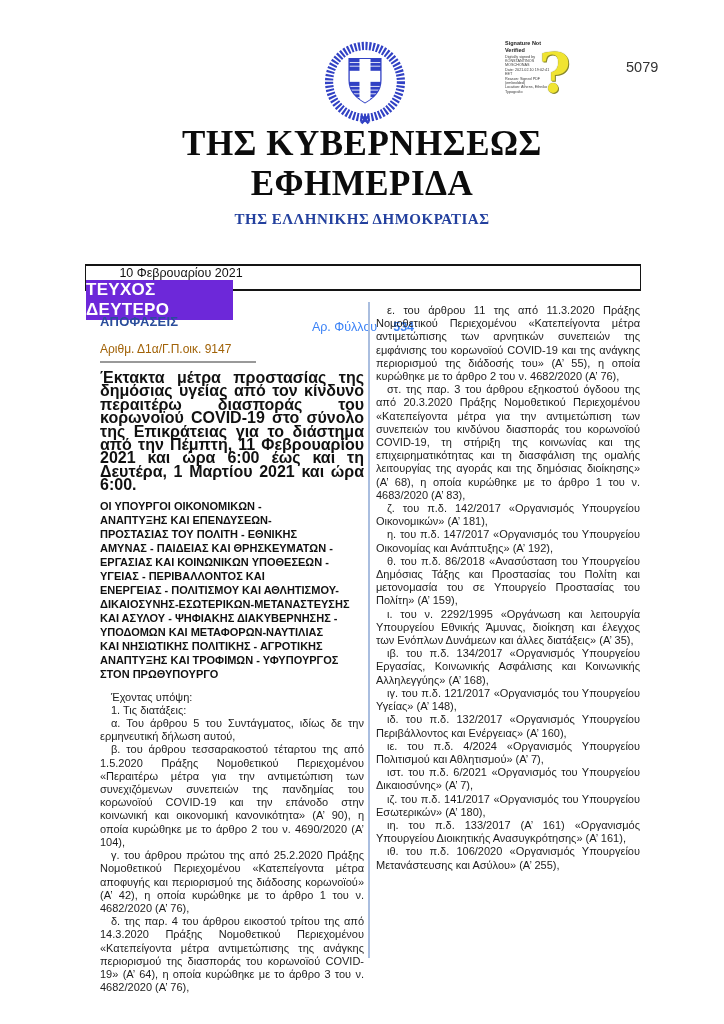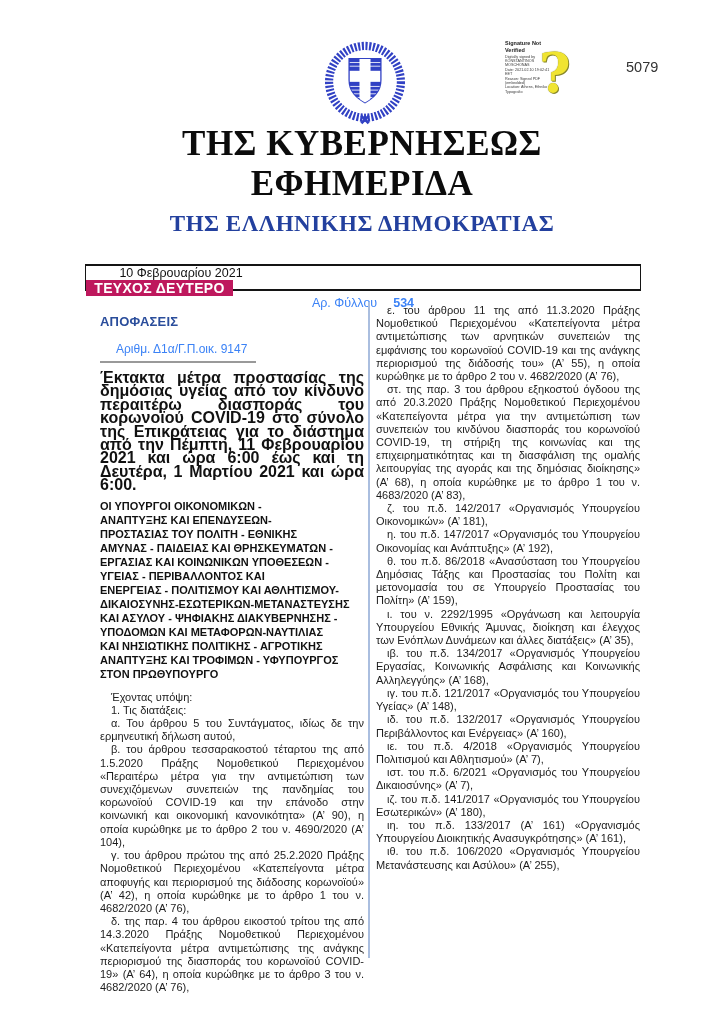--- a/index.html
+++ b/index.html
@@ -28,45 +28,45 @@
 
   
   .masthead-title {
     position:absolute; left:0; top:124px; width:724px; text-align:center;
     font-family:"Liberation Serif", serif; font-weight:bold;
     font-size:35px; line-height:40px; color:#0c0c0c; letter-spacing:0.5px;
   }
   .masthead-subtitle {
     position:absolute; left:0; top:211px; width:724px; text-align:center;
     font-family:"Liberation Serif", serif; font-weight:bold;
-    font-size:23px; color:#23409e; letter-spacing:0.5px;
+    font-size:15px; color:#23409e; letter-spacing:0.5px;
   }
 
   
   .issue-bar {
     position:absolute; left:85px; top:264px; width:556px; height:27px;
     box-sizing:border-box; display:flex;
     border-top:2px solid #141414; border-bottom:2px solid #141414;
     border-left:1px solid #141414; border-right:1px solid #141414;flex-direction:column;
   }
   .issue-date { width:190px; display:flex; align-items:center; justify-content:center;
     font-size:12.5px; color:#111; }
-  .issue-volume { width:147px; background:#be185d; color:#ffffff; font-weight:bold;
-    display:flex; align-items:center; justify-content:center; font-size:14px; letter-spacing:0.3px; }
+  .issue-volume { width:147px; background:#6d28d9; color:#ffffff; font-weight:bold;
+    display:flex; align-items:center; justify-content:center; font-size:17px; letter-spacing:0.3px; }
   .issue-sheet { flex:1; display:flex; align-items:center; justify-content:center;
     font-size:12.5px; color:#3b82f6; gap:16px; }
   .issue-sheet .num { font-weight:bold;text-align:center; }
 
   
   .col-divider { position:absolute; left:368px; top:302px; width:2px; height:656px; background:#aabedf; }
   .col-left  { position:absolute; left:100px; top:314px; width:264px; }
   .col-right { position:absolute; left:376px; top:304px; width:264px; }
 
   .section-heading { font-size:13px; font-weight:bold; color:#2a4d9b; letter-spacing:0.2px; margin:0 0 13px 0; }
-  .decision-number { font-size:12px; color:#3b82f6; margin:0 0 5px 16px; }
+  .decision-number { font-size:12px; color:#a16207; margin:0 0 5px 0; }
   .number-rule { height:2px; background:#999999; width:156px; margin:0 0 8px 0; }
   .decision-title { font-size:16px; font-weight:bold; color:#111; line-height:13.4px;
     text-align:justify; margin:0 0 7px 0; }
   .ministers { font-size:11px; font-weight:bold; color:#111; line-height:14px;
     white-space:pre-line; margin:0 0 10px 0; }
   .para { font-size:11px; color:#1c1c1c; line-height:13.2px; text-align:justify;
     text-indent:11px; margin:0; }
 </style>
 </head>
 <body>
@@ -165,21 +165,21 @@
     <div>
         <p class="para">ε. του άρθρου 11 της από 11.3.2020 Πράξης Νομοθετικού Περιεχομένου «Κατεπείγοντα μέτρα αντιμετώπισης των αρνητικών συνεπειών της εμφάνισης του κορωνοϊού COVID-19 και της ανάγκης περιορισμού της διάδοσής του» (Α’ 55), η οποία κυρώθηκε με το άρθρο 2 του ν. 4682/2020 (Α’ 76),</p>
         <p class="para">στ. της παρ. 3 του άρθρου εξηκοστού όγδοου της από 20.3.2020 Πράξης Νομοθετικού Περιεχομένου «Κατεπείγοντα μέτρα για την αντιμετώπιση των συνεπειών του κινδύνου διασποράς του κορωνοϊού COVID-19, τη στήριξη της κοινωνίας και της επιχειρηματικότητας και τη διασφάλιση της ομαλής λειτουργίας της αγοράς και της δημόσιας διοίκησης» (Α’ 68), η οποία κυρώθηκε με το άρθρο 1 του ν. 4683/2020 (Α’ 83),</p>
         <p class="para">ζ. του π.δ. 142/2017 «Οργανισμός Υπουργείου Οικονομικών» (Α’ 181),</p>
         <p class="para">η. του π.δ. 147/2017 «Οργανισμός του Υπουργείου Οικονομίας και Ανάπτυξης» (Α’ 192),</p>
         <p class="para">θ. του π.δ. 86/2018 «Ανασύσταση του Υπουργείου Δημόσιας Τάξης και Προστασίας του Πολίτη και μετονομασία του σε Υπουργείο Προστασίας του Πολίτη» (Α’ 159),</p>
         <p class="para">ι. του ν. 2292/1995 «Οργάνωση και λειτουργία Υπουργείου Εθνικής Άμυνας, διοίκηση και έλεγχος των Ενόπλων Δυνάμεων και άλλες διατάξεις» (Α’ 35),</p>
         <p class="para">ιβ. του π.δ. 134/2017 «Οργανισμός Υπουργείου Εργασίας, Κοινωνικής Ασφάλισης και Κοινωνικής Αλληλεγγύης» (Α’ 168),</p>
         <p class="para">ιγ. του π.δ. 121/2017 «Οργανισμός του Υπουργείου Υγείας» (Α’ 148),</p>
         <p class="para">ιδ. του π.δ. 132/2017 «Οργανισμός Υπουργείου Περιβάλλοντος και Ενέργειας» (Α’ 160),</p>
-        <p class="para">ιε. του π.δ. 4/2018 «Οργανισμός Υπουργείου Πολιτισμού και Αθλητισμού» (Α’ 7),</p>
+        <p class="para">ιε. του π.δ. 4/2024 «Οργανισμός Υπουργείου Πολιτισμού και Αθλητισμού» (Α’ 7),</p>
         <p class="para">ιστ. του π.δ. 6/2021 «Οργανισμός του Υπουργείου Δικαιοσύνης» (Α’ 7),</p>
         <p class="para">ιζ. του π.δ. 141/2017 «Οργανισμός του Υπουργείου Εσωτερικών» (Α’ 180),</p>
         <p class="para">ιη. του π.δ. 133/2017 (Α’ 161) «Οργανισμός Υπουργείου Διοικητικής Ανασυγκρότησης» (Α’ 161),</p>
         <p class="para">ιθ. του π.δ. 106/2020 «Οργανισμός Υπουργείου Μετανάστευσης και Ασύλου» (Α’ 255),</p>
       </div>
   </div>
 
 </div>
 
 </body></html>

